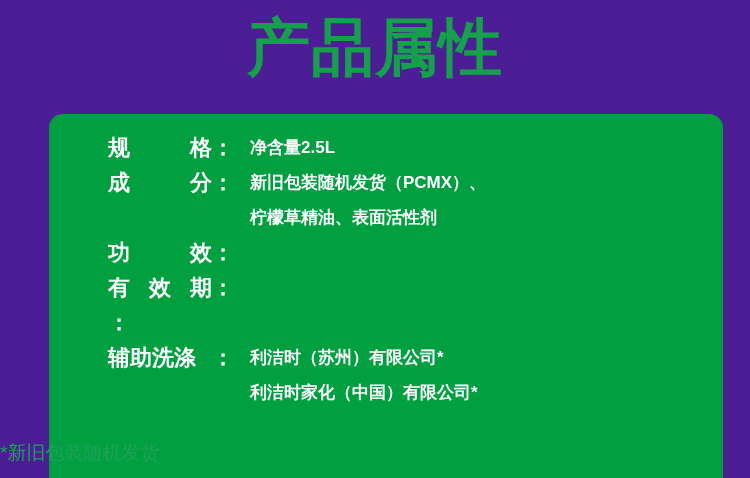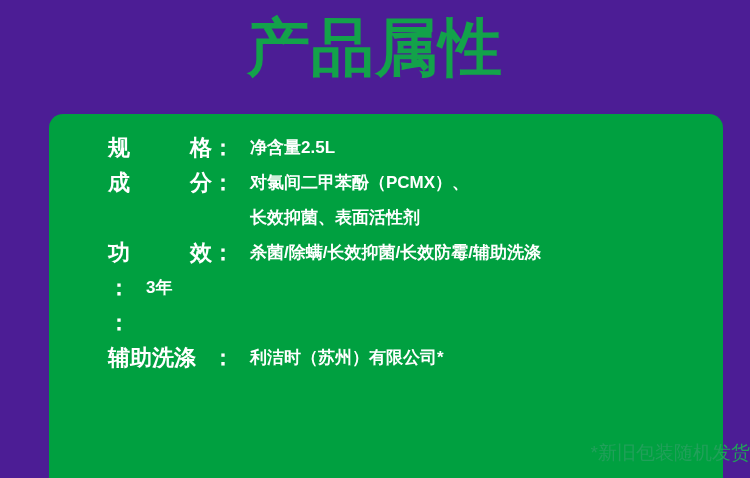--- a/index.html
+++ b/index.html
@@ -106,21 +106,21 @@
   .row.continuation .colon {
     visibility: hidden;
   }
 
   
   .footnote {
     position: absolute;
     left: 0;
     top: 440px;
     width: 750px;
-    text-align: right;
+    text-align: left;
     color: #21a05a;
     font-size: 19px;
     line-height: 26px;
     white-space: nowrap;
   }
 </style>
 </head>
 <body>
 
 <div class="page">
@@ -134,47 +134,51 @@
 
       <div class="row">
         <span class="label">规格</span>
         <span class="colon">：</span>
         <span class="value">净含量2.5L</span>
       </div>
 
       <div class="row">
         <span class="label">成分</span>
         <span class="colon">：</span>
-        <span class="value">对氯间二甲苯酚（PCMX）、</span>
+        <span class="value">新旧包装随机发货（PCMX）、</span>
       </div>
       <div class="row continuation">
         <span class="label"></span>
         <span class="colon"></span>
-        <span class="value">长效抑菌、表面活性剂</span>
+        <span class="value">柠檬草精油、表面活性剂</span>
       </div>
 
       <div class="row">
         <span class="label">功效</span>
         <span class="colon">：</span>
-        <span class="value">杀菌/除螨/长效抑菌/长效防霉/辅助洗涤</span>
       </div>
 
       <div class="row">
+        <span class="label">有效期</span>
         <span class="colon">：</span>
-        <span class="value">3年</span>
       </div>
 
       <div class="row">
         <span class="colon">：</span>
       </div>
 
       <div class="row">
         <span class="label wide">辅助洗涤</span>
         <span class="colon">：</span>
         <span class="value">利洁时（苏州）有限公司*</span>
       </div>
+      <div class="row continuation">
+        <span class="label wide"></span>
+        <span class="colon"></span>
+        <span class="value">利洁时家化（中国）有限公司*</span>
+      </div>
 
     </div>
   </div>
 
   <div class="footnote">*新旧包装随机发货</div>
 
 </div>
 
 </body></html>

